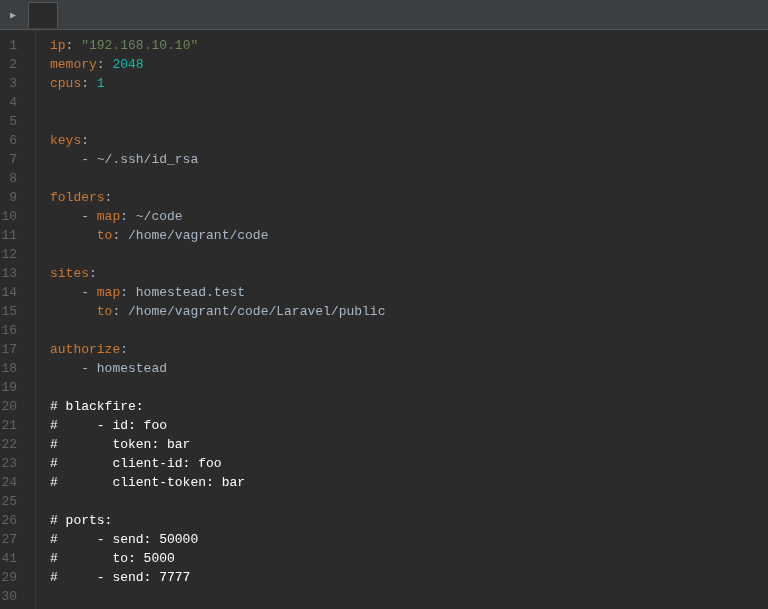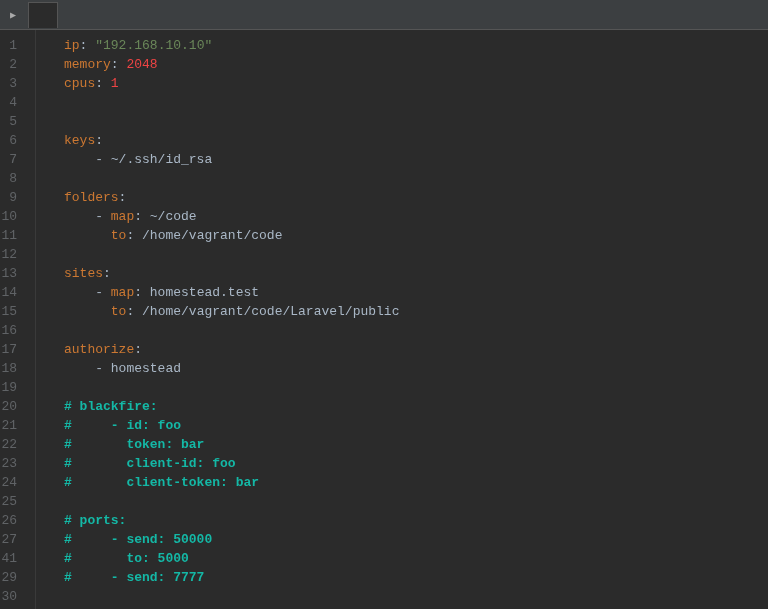--- a/index.html
+++ b/index.html
@@ -85,28 +85,27 @@
       flex: 1;
       overflow: auto;
       line-height: 19px;
     }
 
     .code-line {
       white-space: pre;
       height: 19px;
       display: flex;
       align-items: center;
-      margin-left: 14px;
     }
 
     
     .key { color: #cc7832; }       
     .string { color: #6a8759; }    
-    .number { color: #ef4444; }    
-    .comment { color: #14b8a6; font-weight: bold; }   
+    .number { color: #14b8a6; }    
+    .comment { color: #ffffff; }   
     .plain { color: #a9b7c6; }
   </style>
 </head>
 <body>
 
 <div class="title-bar">
   <div class="title-bar-left">
     <div class="play-icon">▶</div>
     <div class="tab">
       <span></span>

